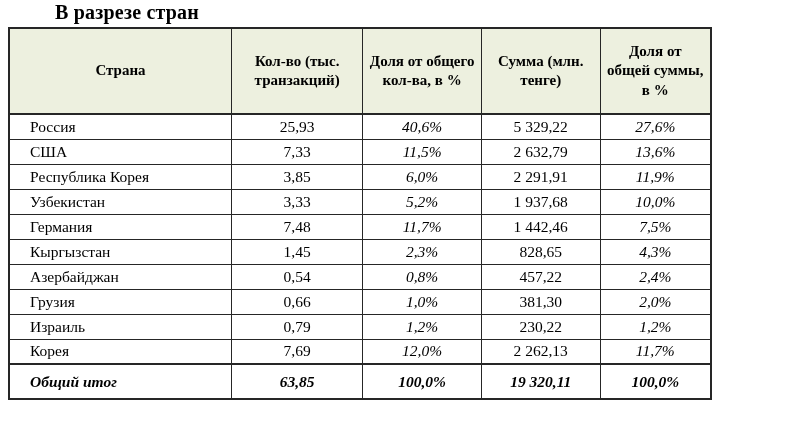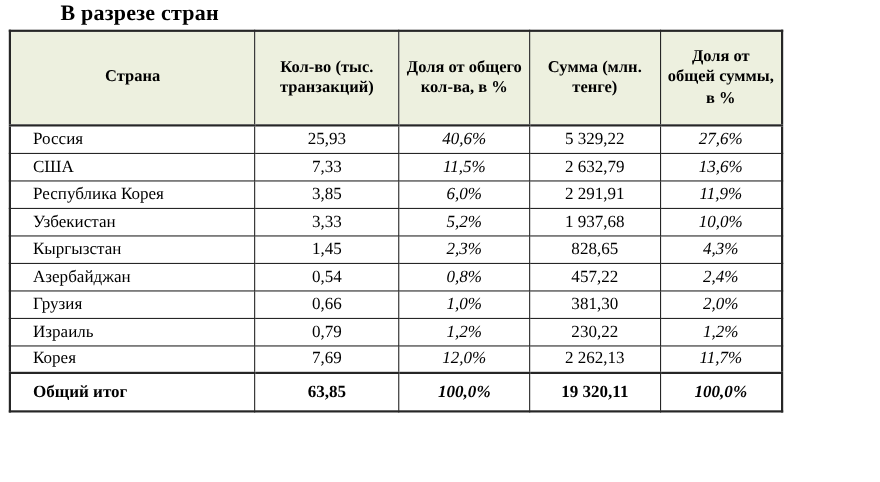--- a/index.html
+++ b/index.html
@@ -52,21 +52,21 @@
     font-weight:bold;
     font-size:15px;
     line-height:1.3;
     border-bottom:2px solid var(--border);
   }
   thead th.hdr-italic{text-align:center;}
   tbody tr{height:25px;}
   tbody td.c0{text-align:left;padding-left:20px;}
   tbody td.c2,tbody td.c4{font-style:italic;}
   tbody tr.total{height:35px;font-weight:bold;}
-  tbody tr.total td{border-top:2px solid var(--border);}
+  tbody tr.total td{border-top:2px solid var(--border);font-style:italic;}
 </style>
 </head>
 <body>
 
 <div class="doc-title">В разрезе стран</div>
 
 <table class="countries">
   <colgroup>
     <col class="w0">
       <col class="w1">
@@ -106,20 +106,27 @@
         <td class="c4">11,9%</td>
       </tr>
       <tr>
         <td class="c0">Узбекистан</td>
         <td class="c1">3,33</td>
         <td class="c2">5,2%</td>
         <td class="c3">1 937,68</td>
         <td class="c4">10,0%</td>
       </tr>
       <tr>
+        <td class="c0">Германия</td>
+        <td class="c1">7,48</td>
+        <td class="c2">11,7%</td>
+        <td class="c3">1 442,46</td>
+        <td class="c4">7,5%</td>
+      </tr>
+      <tr>
         <td class="c0">Кыргызстан</td>
         <td class="c1">1,45</td>
         <td class="c2">2,3%</td>
         <td class="c3">828,65</td>
         <td class="c4">4,3%</td>
       </tr>
       <tr>
         <td class="c0">Азербайджан</td>
         <td class="c1">0,54</td>
         <td class="c2">0,8%</td>

